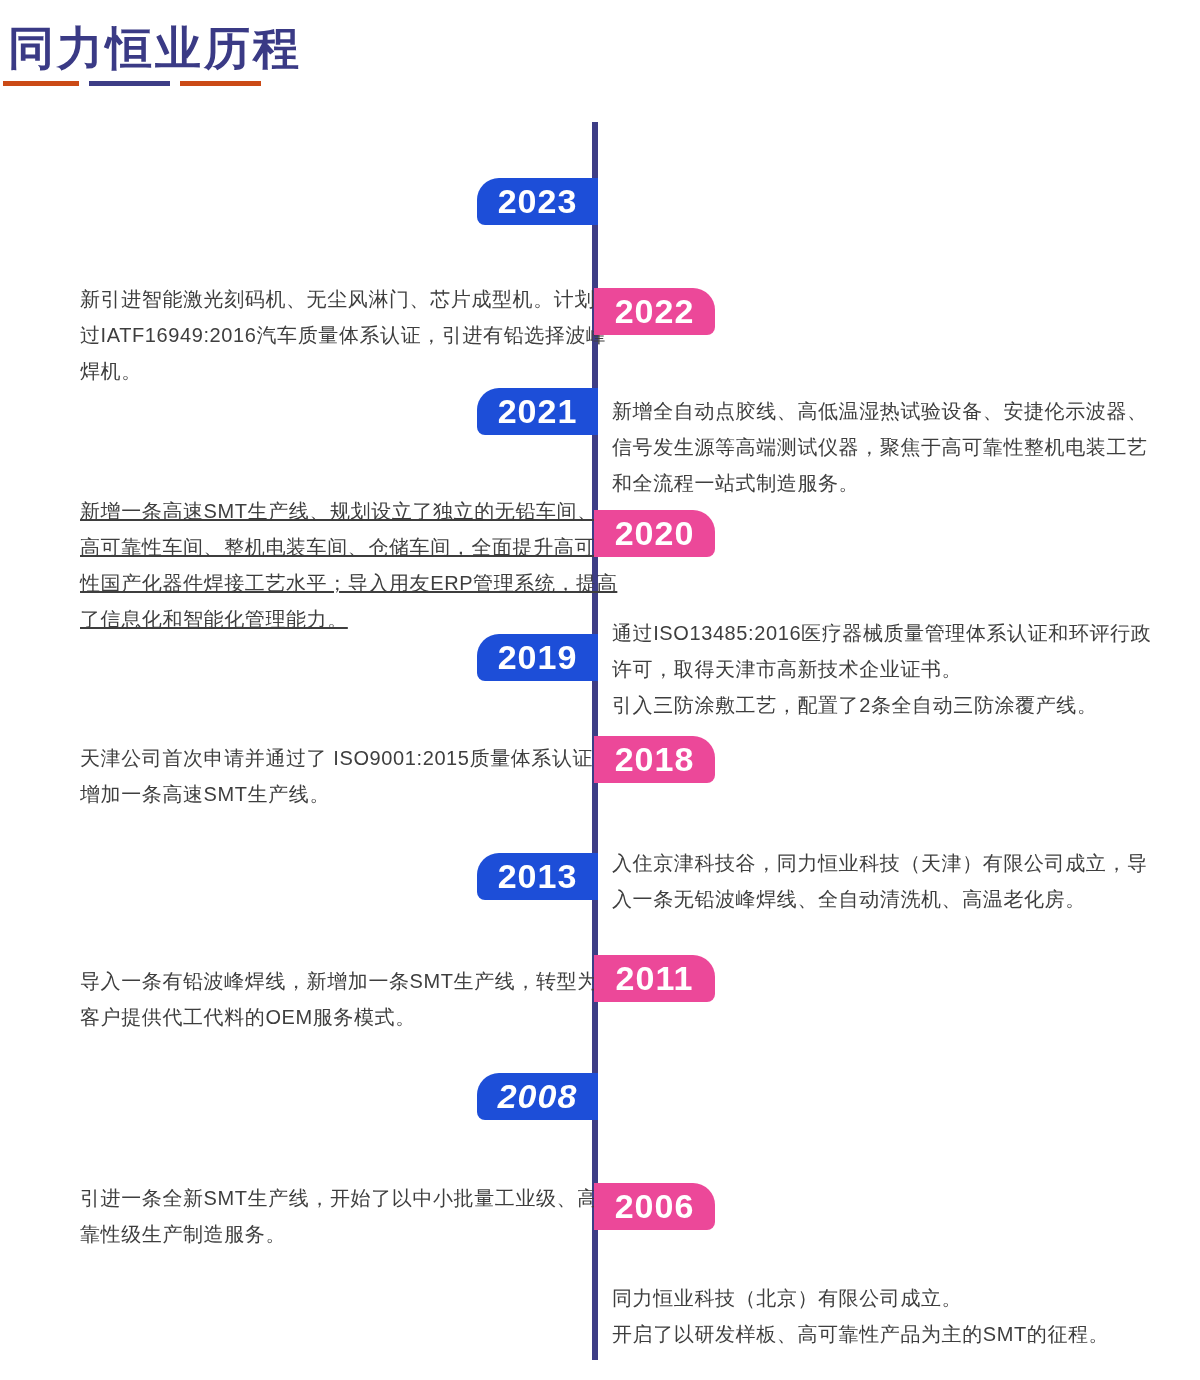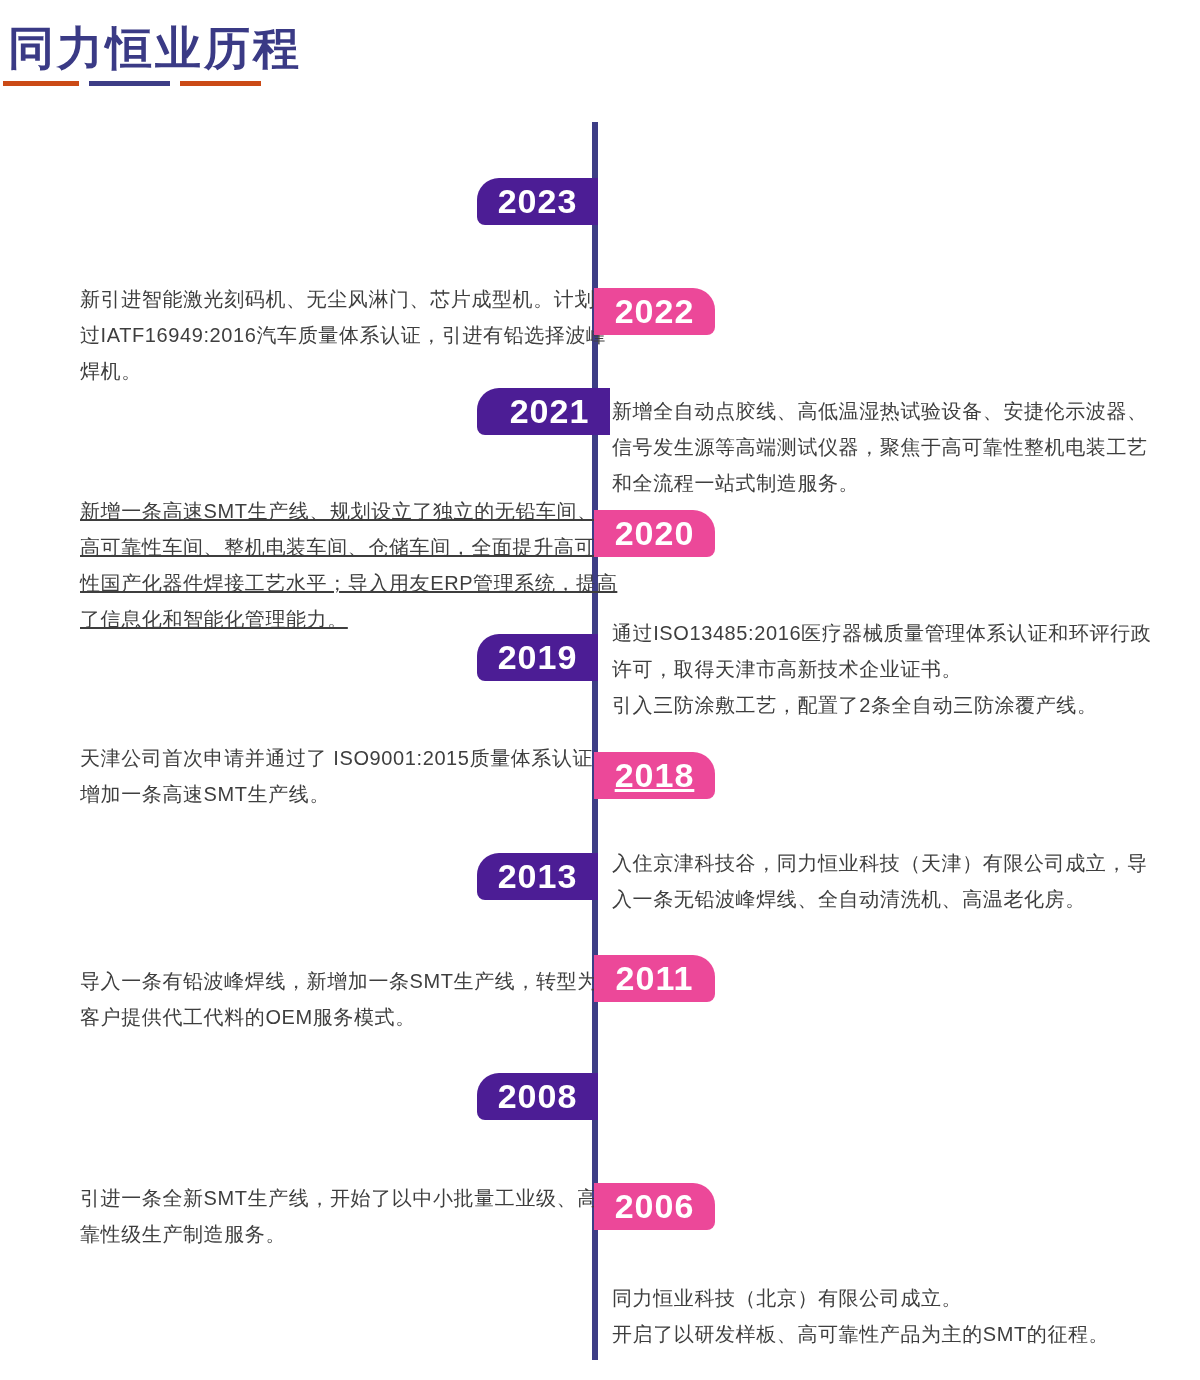--- a/index.html
+++ b/index.html
@@ -24,21 +24,21 @@
     position:absolute;left:592px;top:122px;
     width:6px;height:1238px;
     background:#3d3d86;z-index:1;
   }
   .year-badge{
     position:absolute;height:47px;width:121px;
     z-index:2;color:#ffffff;
     font-size:34px;font-weight:bold;letter-spacing:1px;
     text-align:center;line-height:47px;
   }
-  .badge-left{left:477px;background:#4c1d95;border-radius:22px 0 0 8px;}
+  .badge-left{left:477px;background:#1d4ed8;border-radius:22px 0 0 8px;}
   .badge-right{left:594px;background:#ec4899;border-radius:0 22px 8px 0;}
   .desc{
     position:absolute;z-index:2;
     font-size:20px;line-height:36px;letter-spacing:0.6px;
     color:#3e3e3e;white-space:pre-line;margin-top:44px;
   }
   .desc-left{left:80px;max-width:540px;}
   .desc-right{left:612px;max-width:585px;}
 </style>
 </head>
@@ -57,46 +57,46 @@
   <div class="year-badge badge-left" style="top:178px;">2023</div>
   <div class="desc desc-left" style="top:237px;">新引进智能激光刻码机、无尘风淋门、芯片成型机。计划通
 过IATF16949:2016汽车质量体系认证，引进有铅选择波峰
 焊机。</div>
 
   <div class="year-badge badge-right" style="top:288px;">2022</div>
   <div class="desc desc-right" style="top:349px;">新增全自动点胶线、高低温湿热试验设备、安捷伦示波器、
 信号发生源等高端测试仪器，聚焦于高可靠性整机电装工艺
 和全流程一站式制造服务。</div>
 
-  <div class="year-badge badge-left" style="top:388px;padding-left:12px;">2021</div>
+  <div class="year-badge badge-left" style="top:388px;">2021</div>
   <div class="desc desc-left" style="top:449px;text-decoration:underline;">新增一条高速SMT生产线、规划设立了独立的无铅车间、
 高可靠性车间、整机电装车间、仓储车间，全面提升高可靠
 性国产化器件焊接工艺水平；导入用友ERP管理系统，提高
 了信息化和智能化管理能力。</div>
 
   <div class="year-badge badge-right" style="top:510px;">2020</div>
   <div class="desc desc-right" style="top:571px;">通过ISO13485:2016医疗器械质量管理体系认证和环评行政
 许可，取得天津市高新技术企业证书。
 引入三防涂敷工艺，配置了2条全自动三防涂覆产线。</div>
 
   <div class="year-badge badge-left" style="top:634px;">2019</div>
   <div class="desc desc-left" style="top:696px;">天津公司首次申请并通过了 ISO9001:2015质量体系认证，
 增加一条高速SMT生产线。</div>
 
-  <div class="year-badge badge-right" style="top:752px;text-decoration:underline;">2018</div>
+  <div class="year-badge badge-right" style="top:736px;">2018</div>
   <div class="desc desc-right" style="top:801px;">入住京津科技谷，同力恒业科技（天津）有限公司成立，导
 入一条无铅波峰焊线、全自动清洗机、高温老化房。</div>
 
   <div class="year-badge badge-left" style="top:853px;">2013</div>
   <div class="desc desc-left" style="top:919px;">导入一条有铅波峰焊线，新增加一条SMT生产线，转型为
 客户提供代工代料的OEM服务模式。</div>
 
   <div class="year-badge badge-right" style="top:955px;">2011</div>
 
-  <div class="year-badge badge-left" style="top:1073px;">2008</div>
+  <div class="year-badge badge-left" style="top:1073px;font-style:italic;">2008</div>
   <div class="desc desc-left" style="top:1136px;">引进一条全新SMT生产线，开始了以中小批量工业级、高可
 靠性级生产制造服务。</div>
 
   <div class="year-badge badge-right" style="top:1183px;">2006</div>
   <div class="desc desc-right" style="top:1236px;">同力恒业科技（北京）有限公司成立。
 开启了以研发样板、高可靠性产品为主的SMT的征程。</div>
 
 </div>
 
 </body></html>

